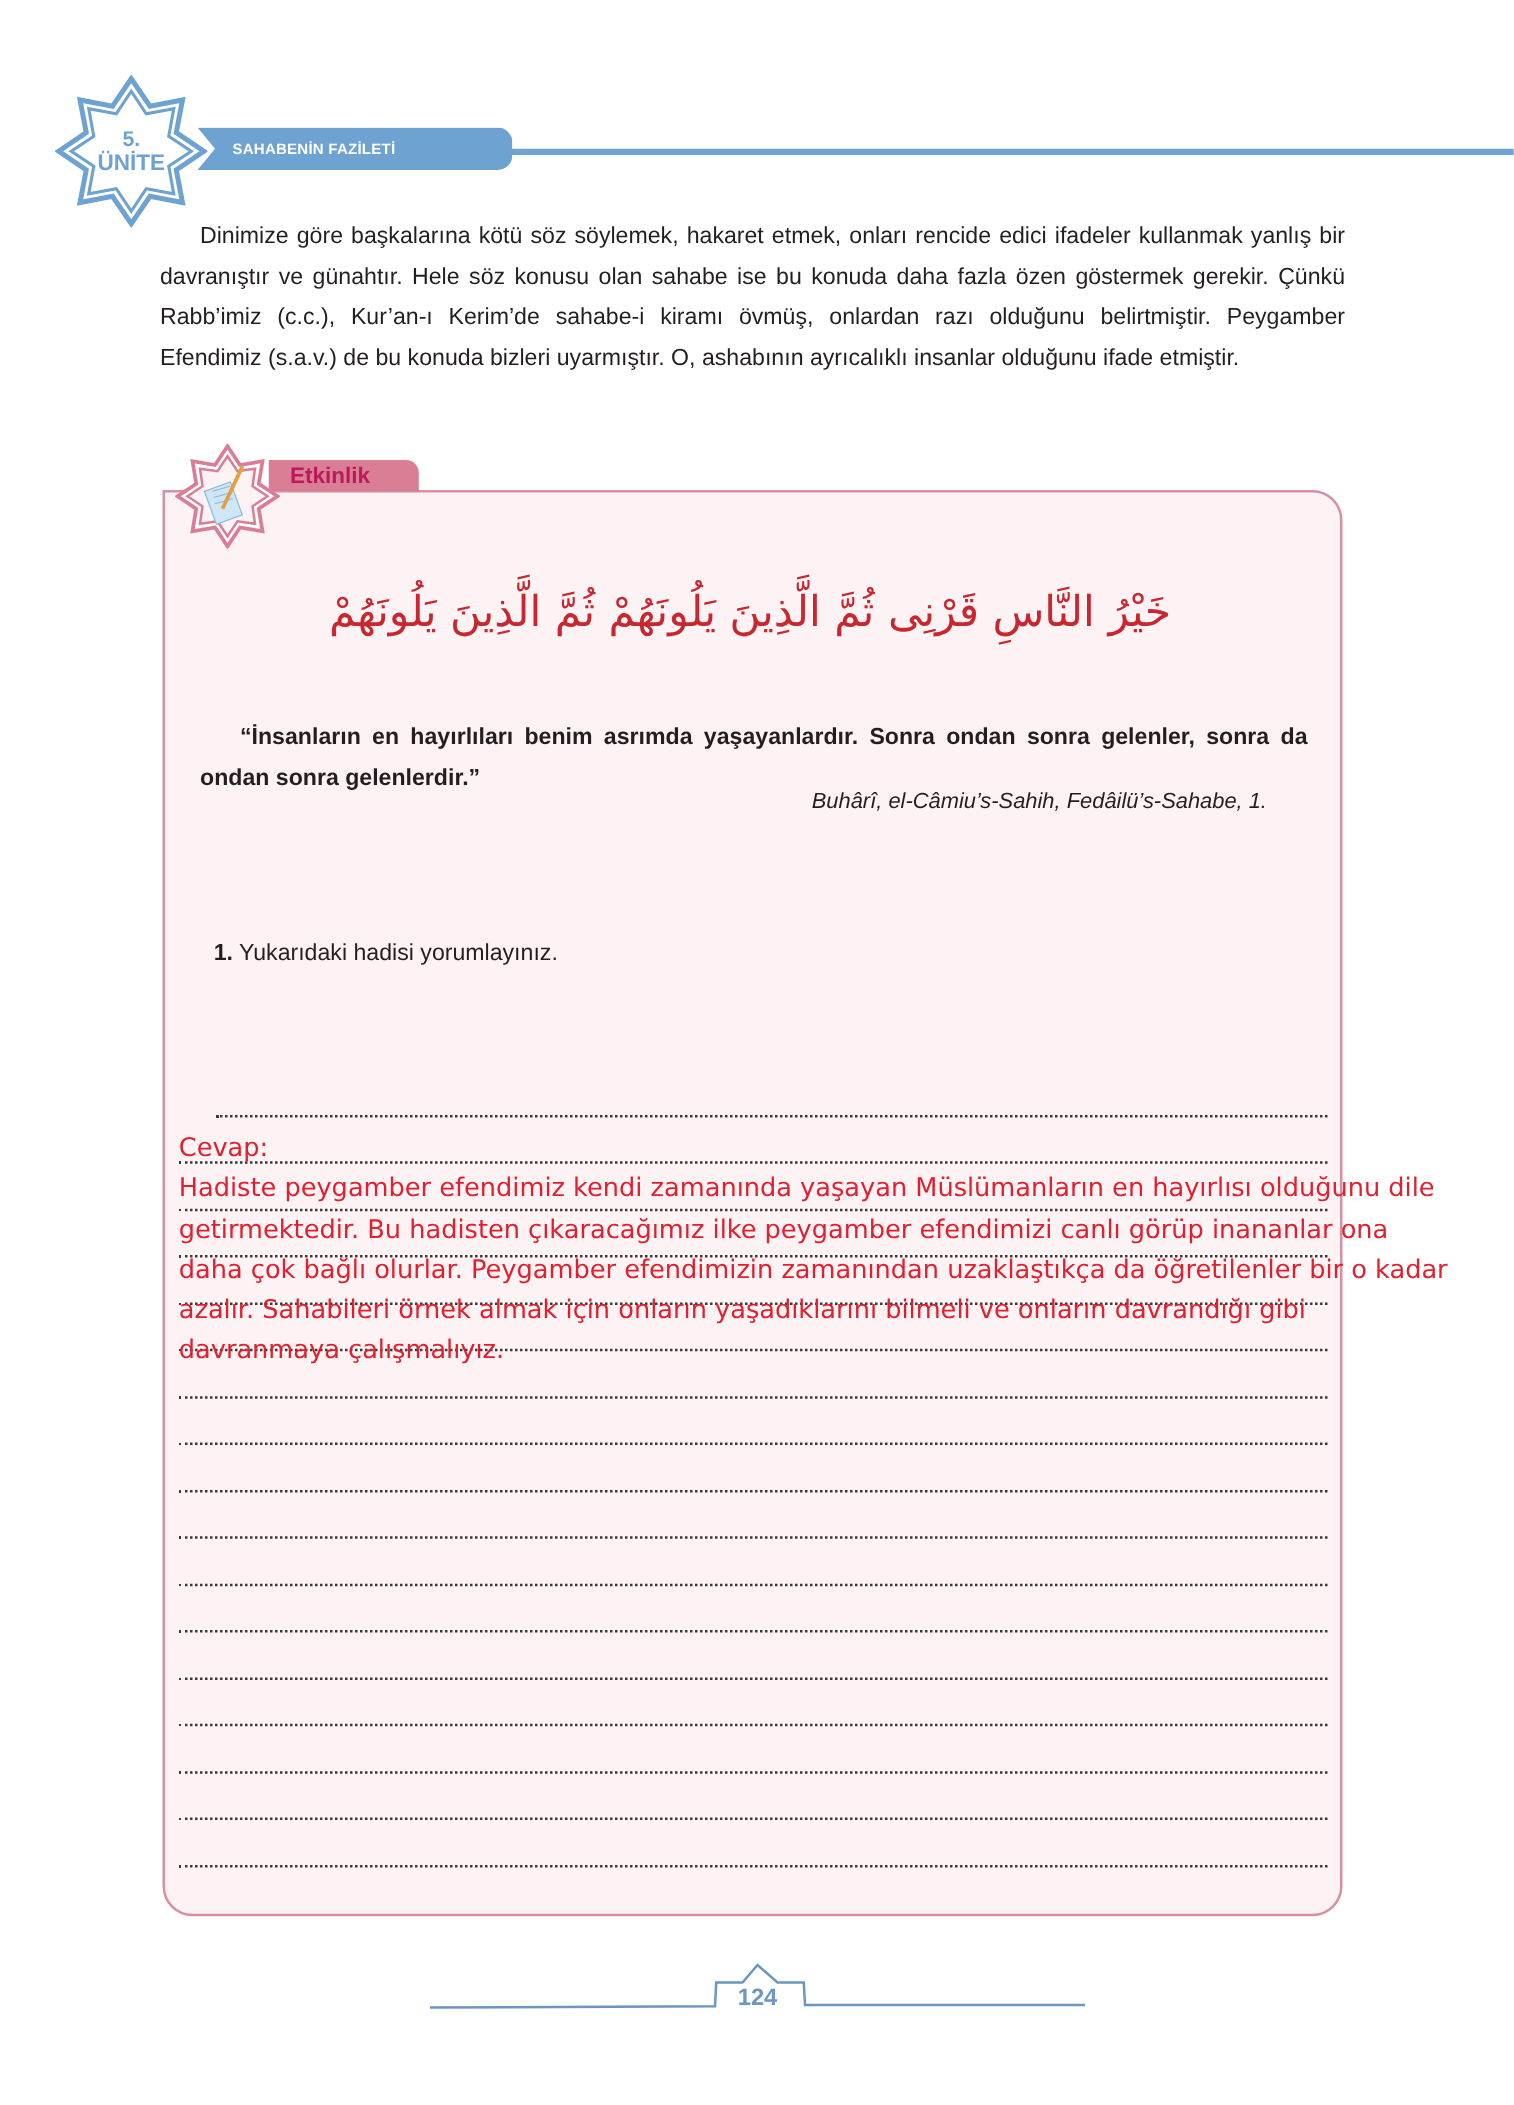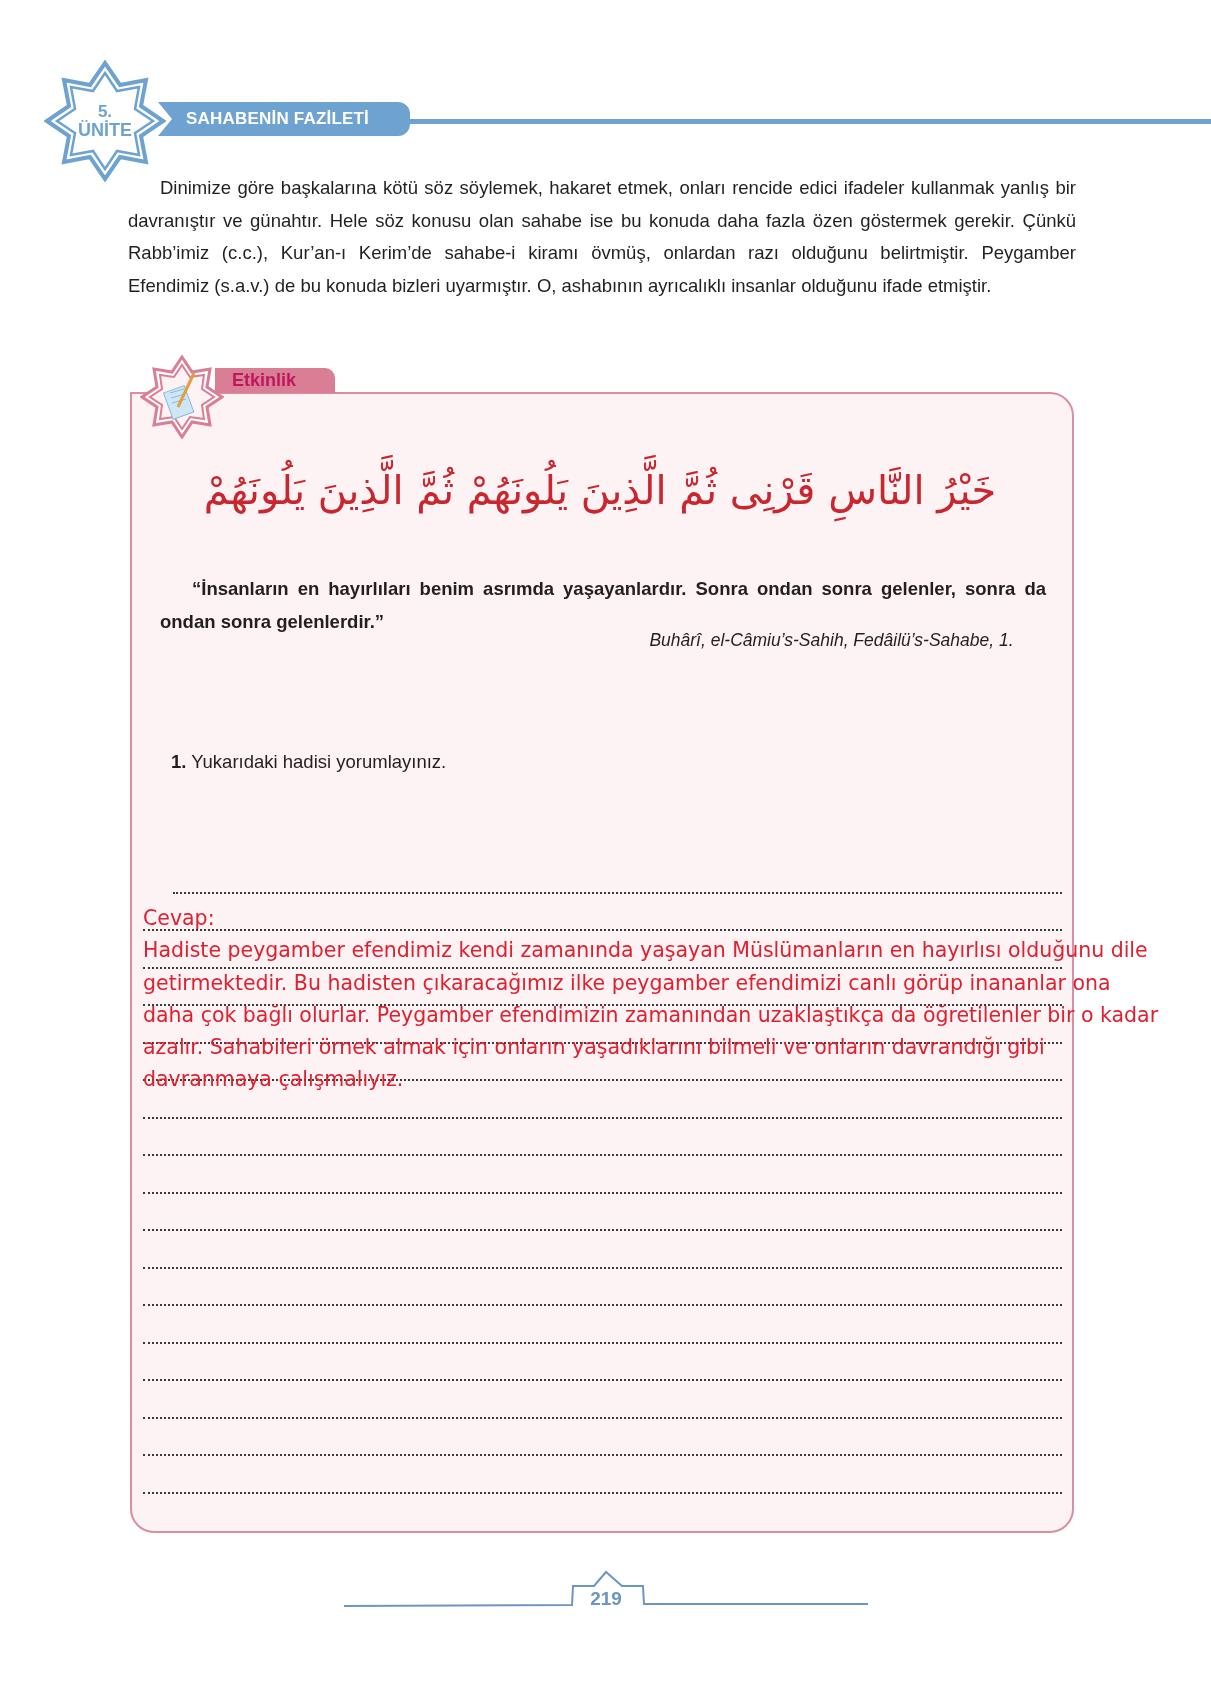--- a/index.html
+++ b/index.html
@@ -11,38 +11,38 @@
   .unit-star { left:44px; top:60px; width:122px; height:122px; }
   .unit-text { left:44px; top:60px; width:122px; height:122px; display:flex; flex-direction:column;
                align-items:center; justify-content:center; color:#6ea3d1; font-weight:bold;
                line-height:19px; }
   .unit-num { font-size:17px; }
   .unit-label { font-size:18px; }
   .header-line { left:400px; top:119px; width:811px; height:5px; background:#6ea3d1; }
   .title-pill { left:158px; top:102px; width:252px; height:34px; background:#6ea3d1;
                 border-radius:0 12px 12px 0; clip-path:polygon(0 0,100% 0,100% 100%,0 100%,14px 50%); }
   .title-text { left:186px; top:102px; height:34px; line-height:34px; color:#fff;
-                font-weight:bold; font-size:17px; letter-spacing:0.2px; }
+                font-weight:bold; font-size:12px; letter-spacing:0.2px; }
 
   
   .intro { left:128px; top:172px; width:948px; font-size:18.5px; line-height:32.5px;
            text-align:justify; color:#231f20; }
   .intro p { margin:0; text-indent:32px; }
 
   
   .box { left:130px; top:392px; width:944px; height:1141px; background:#fdf2f4;
          border:2px solid #d88fa2; border-radius:0 24px 24px 24px; box-sizing:border-box; }
   .tab { left:215px; top:368px; width:120px; height:25px; background:#d97e95;
          border-radius:0 10px 0 0; }
   .tab-text { left:232px; top:368px; height:35px; line-height:25px; color:#be185d; font-weight:bold;
               font-size:18px; }
   .act-star { left:140px; top:355px; width:84px; height:84px; }
 
   .arabic { left:140px; top:460px; width:920px; text-align:center; direction:rtl;
-            font-family:"DejaVu Sans", sans-serif; font-size:40px; color:#c8272f; line-height:60px; }
+            font-family:"DejaVu Sans", sans-serif; font-size:34px; color:#c8272f; line-height:60px; }
 
   .quote { left:143px; top:556px; width:920px; font-weight:bold; font-size:18.5px;
            line-height:32.5px; text-align:justify; }
   .quote p { margin:17px; text-indent:32px; }
   .source { left:600px; top:630px; width:463px; text-align:center; font-style:italic; font-size:17.5px; }
 
   .questions { left:143px; top:746px; width:920px; font-size:18.5px; line-height:32.5px; text-align:justify; }
   .q { margin:0 0 8px 0; text-indent:28px; }
   .q b { font-weight:bold; }
 
@@ -129,13 +129,13 @@
   <div>daha çok bağlı olurlar. Peygamber efendimizin zamanından uzaklaştıkça da öğretilenler bir o kadar</div>
   <div>azalır. Sahabileri örnek almak için onların yaşadıklarını bilmeli ve onların davrandığı gibi</div>
   <div>davranmaya çalışmalıyız.</div>
 </div>
 
 <div class="footer">
   <svg width="530" height="50" viewBox="0 0 530 50">
     <polyline points="4,46 232,45 233,26 254,26 266,12 282,26 303,26 304,44 528,44" fill="none" stroke="#6b95c2" stroke-width="2"></polyline>
   </svg>
 </div>
-<div class="abs page-num">219</div>
+<div class="abs page-num">124</div>
 
 </body></html>

